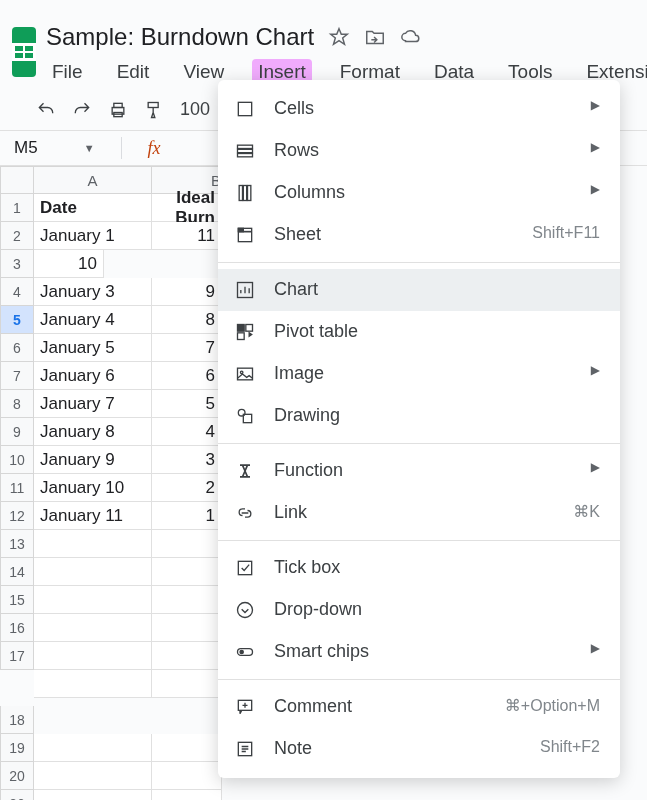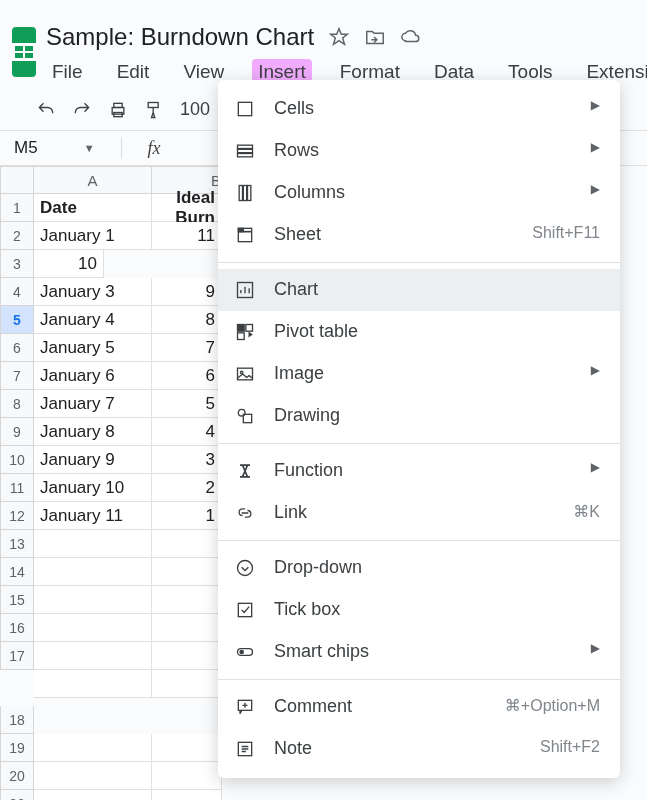--- a/index.html
+++ b/index.html
@@ -53,21 +53,21 @@
   .namebox-row {
     display:flex; align-items:center;
     padding: 6px 0 6px 10px;
     border-top: 1px solid #e0e0e0;
     border-bottom: 1px solid #e0e0e0;
     font-size:17px;
     gap: 26px;
   }
   .namebox { display:flex; align-items:center; gap:46px; padding-left:4px;}
   .namebox-caret { color:#5f6368; font-size:11px; }
-  .fx-label { font-family: serif; font-style: italic; color:#404040; font-size:18px; }
+  .fx-label { font-family: serif; font-style: italic; color:#c2410c; font-size:18px; }
   .fx-sep { width:1px; height:22px; background:#dadce0; }
   
   .sheet { display:flex; }
   .colhdrs { display:flex; }
   .corner { width:34px; height:28px; border:1px solid #d6d6d6; background:#f8f9fa;}
   .colhdr {
     height:28px; border:1px solid #d6d6d6; border-left:none;
     background:#f8f9fa; display:flex; align-items:center; justify-content:center;
     font-size:15px; color:#5f6368;
   }
@@ -457,34 +457,34 @@
           <path d="M9 15a4 4 0 010-8h3M15 9a4 4 0 010 8h-3M8 12h8"></path>
         </svg>
       </span>
       <span class="dd-label">Link</span>
       <span class="dd-shortcut">⌘K</span>
     </div>
     <div class="dd-sep"></div>
     <div class="dd-item">
       <span class="dd-icon">
         <svg width="20" height="20" viewBox="0 0 24 24">
+          <rect x="4" y="4" width="16" height="16"></rect>
+          <path d="M8 12l3 3 6-7"></path>
+        </svg>
+      </span>
+      <span class="dd-label">Tick box</span>
+    </div>
+    <div class="dd-item">
+      <span class="dd-icon">
+        <svg width="20" height="20" viewBox="0 0 24 24">
           <circle cx="12" cy="12" r="9"></circle>
           <path d="M8 11l4 4 4-4"></path>
         </svg>
       </span>
       <span class="dd-label">Drop-down</span>
-    </div>
-    <div class="dd-item">
-      <span class="dd-icon">
-        <svg width="20" height="20" viewBox="0 0 24 24">
-          <rect x="4" y="4" width="16" height="16"></rect>
-          <path d="M8 12l3 3 6-7"></path>
-        </svg>
-      </span>
-      <span class="dd-label">Tick box</span>
     </div>
     <div class="dd-item">
       <span class="dd-icon">
         <svg width="20" height="20" viewBox="0 0 24 24">
           <rect x="3" y="8" width="18" height="8" rx="4"></rect>
           <circle cx="8" cy="12" r="2" fill="currentColor"></circle>
         </svg>
       </span>
       <span class="dd-label">Smart chips</span>
       <span class="dd-sub">▶</span>

